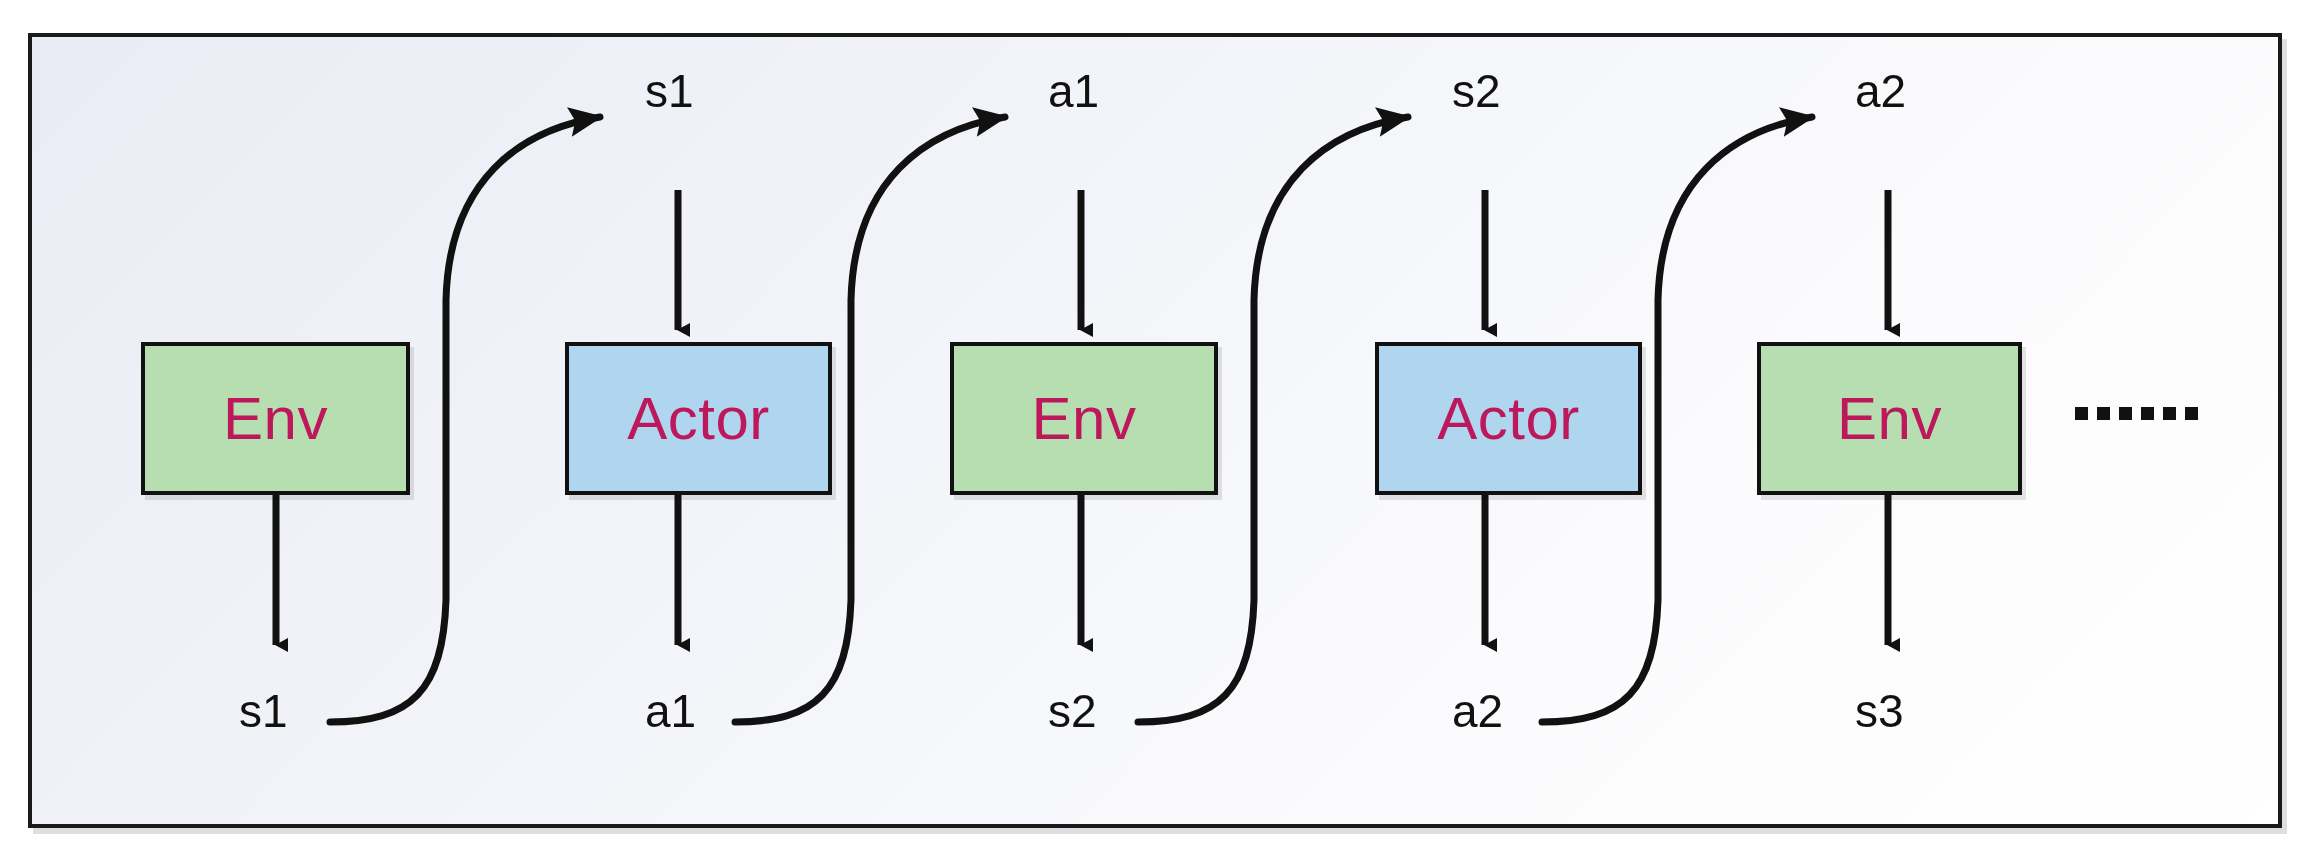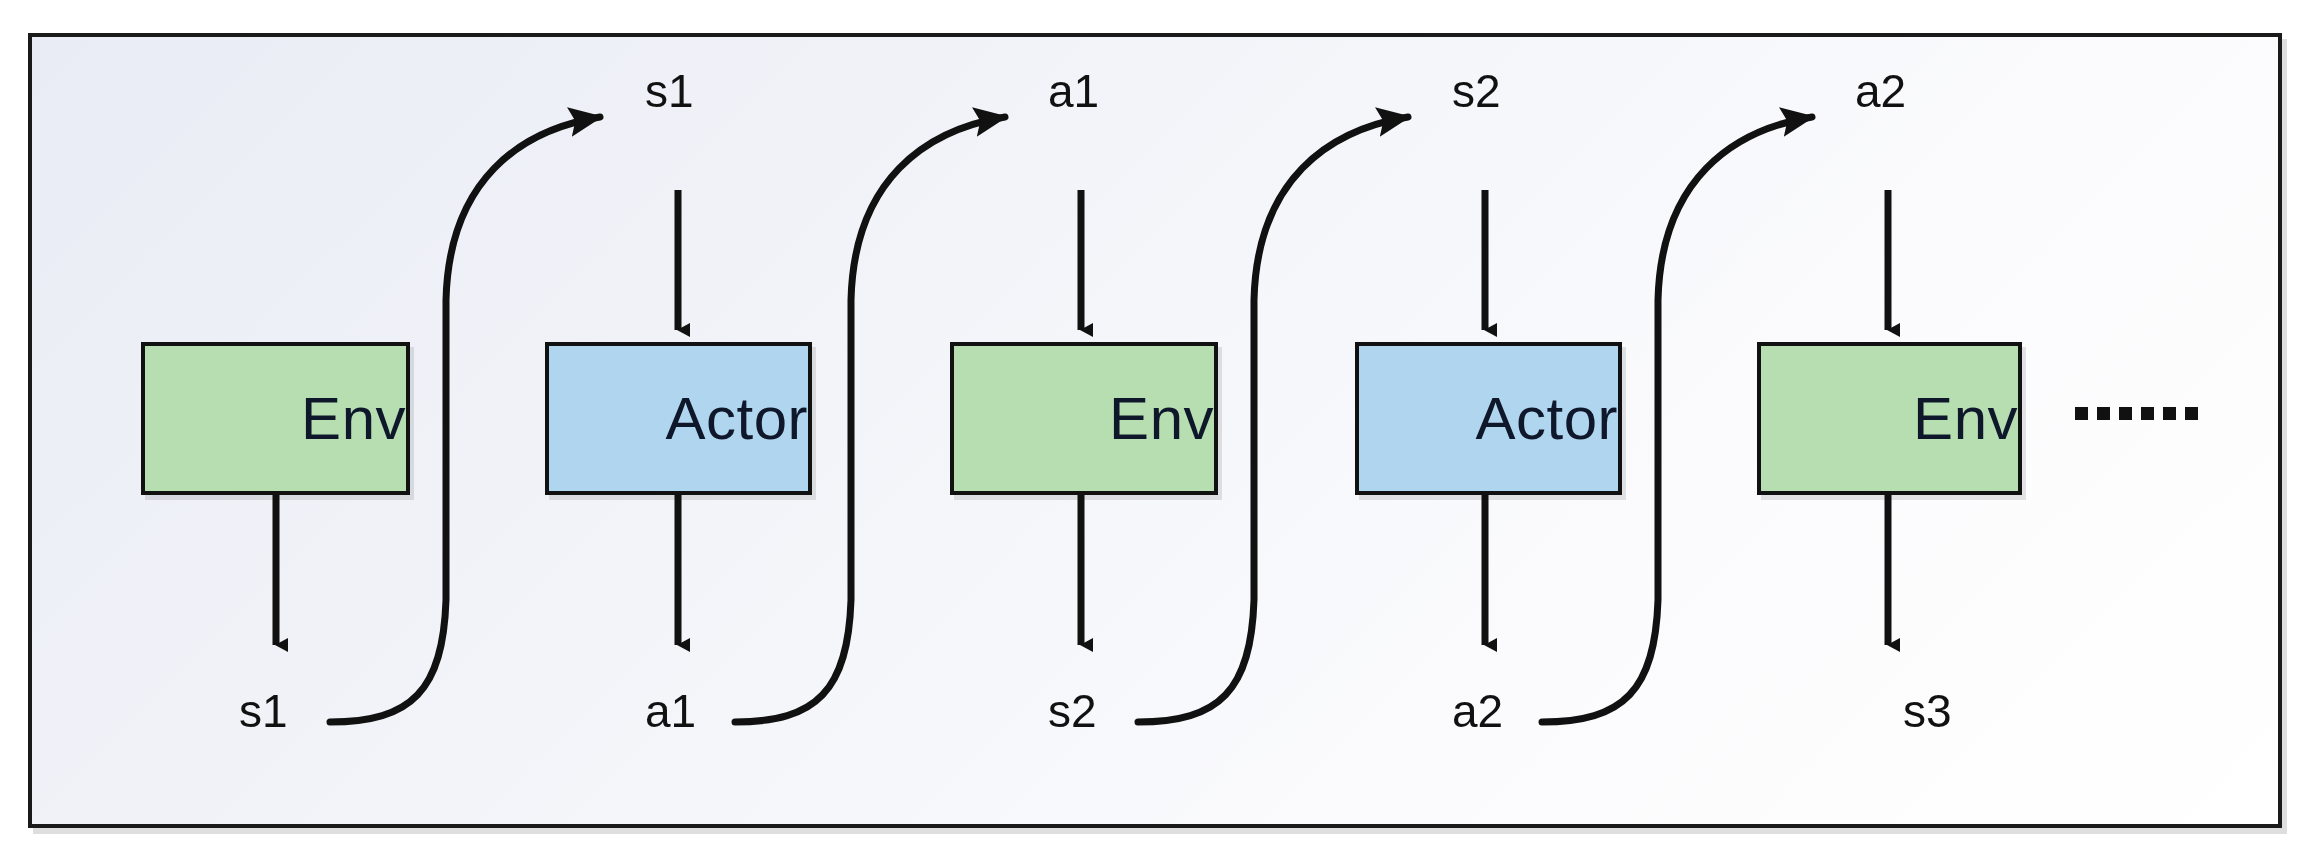--- a/index.html
+++ b/index.html
@@ -34,28 +34,28 @@
     width: 2307px;
     height: 858px;
     pointer-events: none;
   }
   .node {
     position: absolute;
     box-sizing: border-box;
     border: 4px solid #111111;
     display: flex;
     align-items: center;
-    justify-content: flex-end;
+    justify-content: center;
     font-size: 60px;
-    color: #0f172a;
+    color: #be185d;
     letter-spacing: 0.5px;
     box-shadow: 4px 5px 0 0 rgba(0,0,0,0.10);
   }
   .node.env  { background: #b6deb0; }
-  .node.actor{ background: #b0d5ee; }
+  .node.actor{ background: #b0d5ee; margin-left: 20px; }
   .sig-label {
     position: absolute;
     font-size: 46px;
     color: #111111;
     white-space: nowrap;
     line-height: 1;
   }
   .ellipsis {
     position: absolute;
     display: flex;
@@ -127,21 +127,21 @@
 
   <div class="sig-label" style="left:645px;  top:68px;">s1</div>
   <div class="sig-label" style="left:1048px; top:68px;">a1</div>
   <div class="sig-label" style="left:1452px; top:68px;">s2</div>
   <div class="sig-label" style="left:1855px; top:68px;">a2</div>
 
   <div class="sig-label" style="left:239px;  top:688px;">s1</div>
   <div class="sig-label" style="left:645px;  top:688px;">a1</div>
   <div class="sig-label" style="left:1048px; top:688px;">s2</div>
   <div class="sig-label" style="left:1452px; top:688px;">a2</div>
-  <div class="sig-label" style="left:1903px; top:688px;">s3</div>
+  <div class="sig-label" style="left:1855px; top:688px;">s3</div>
 
   <div class="ellipsis" id="ellipsis" style="left:2075px; top:407px;">
       <span></span>
       <span></span>
       <span></span>
       <span></span>
       <span></span>
       <span></span>
     </div>
 

